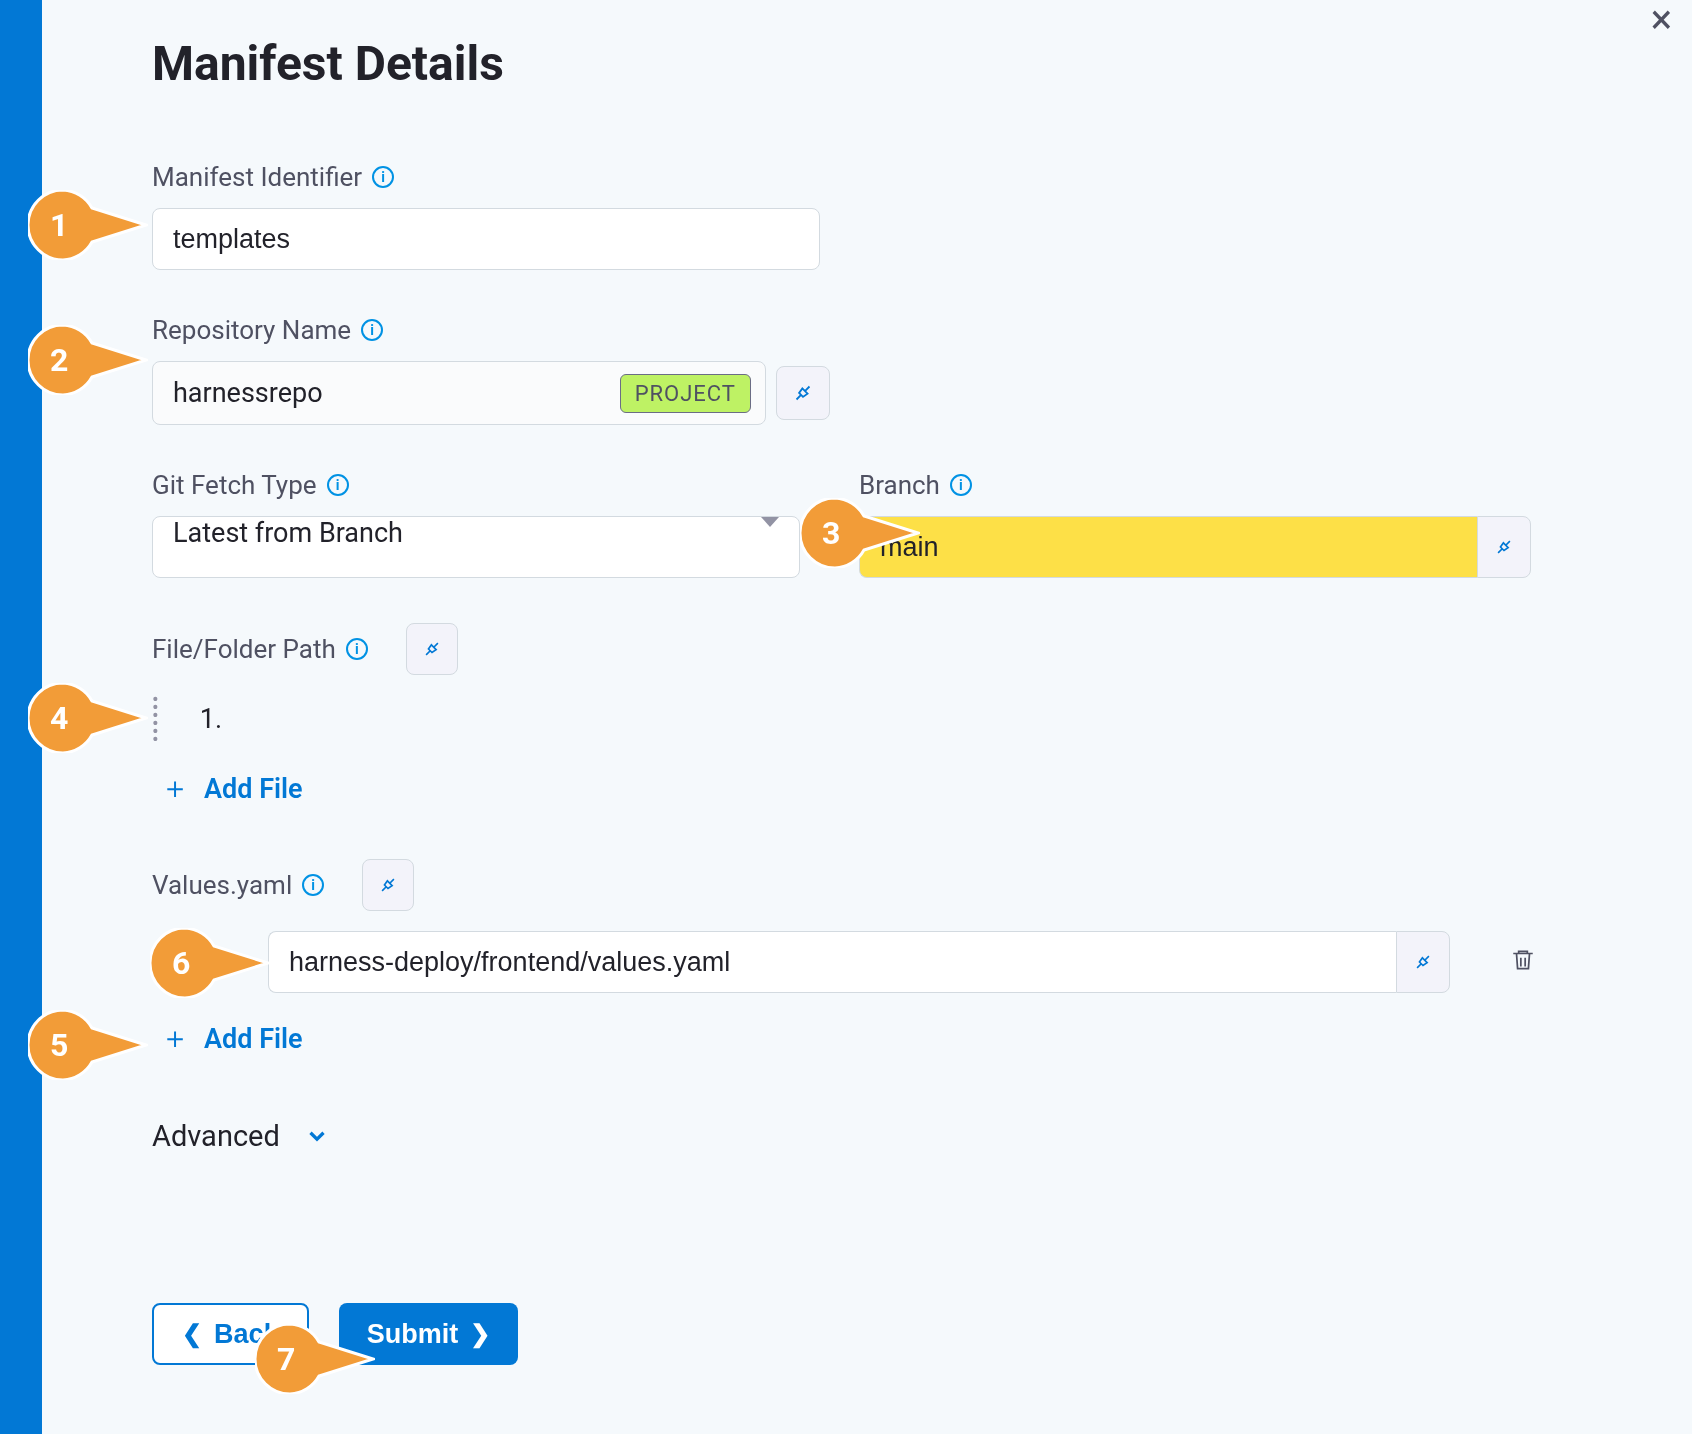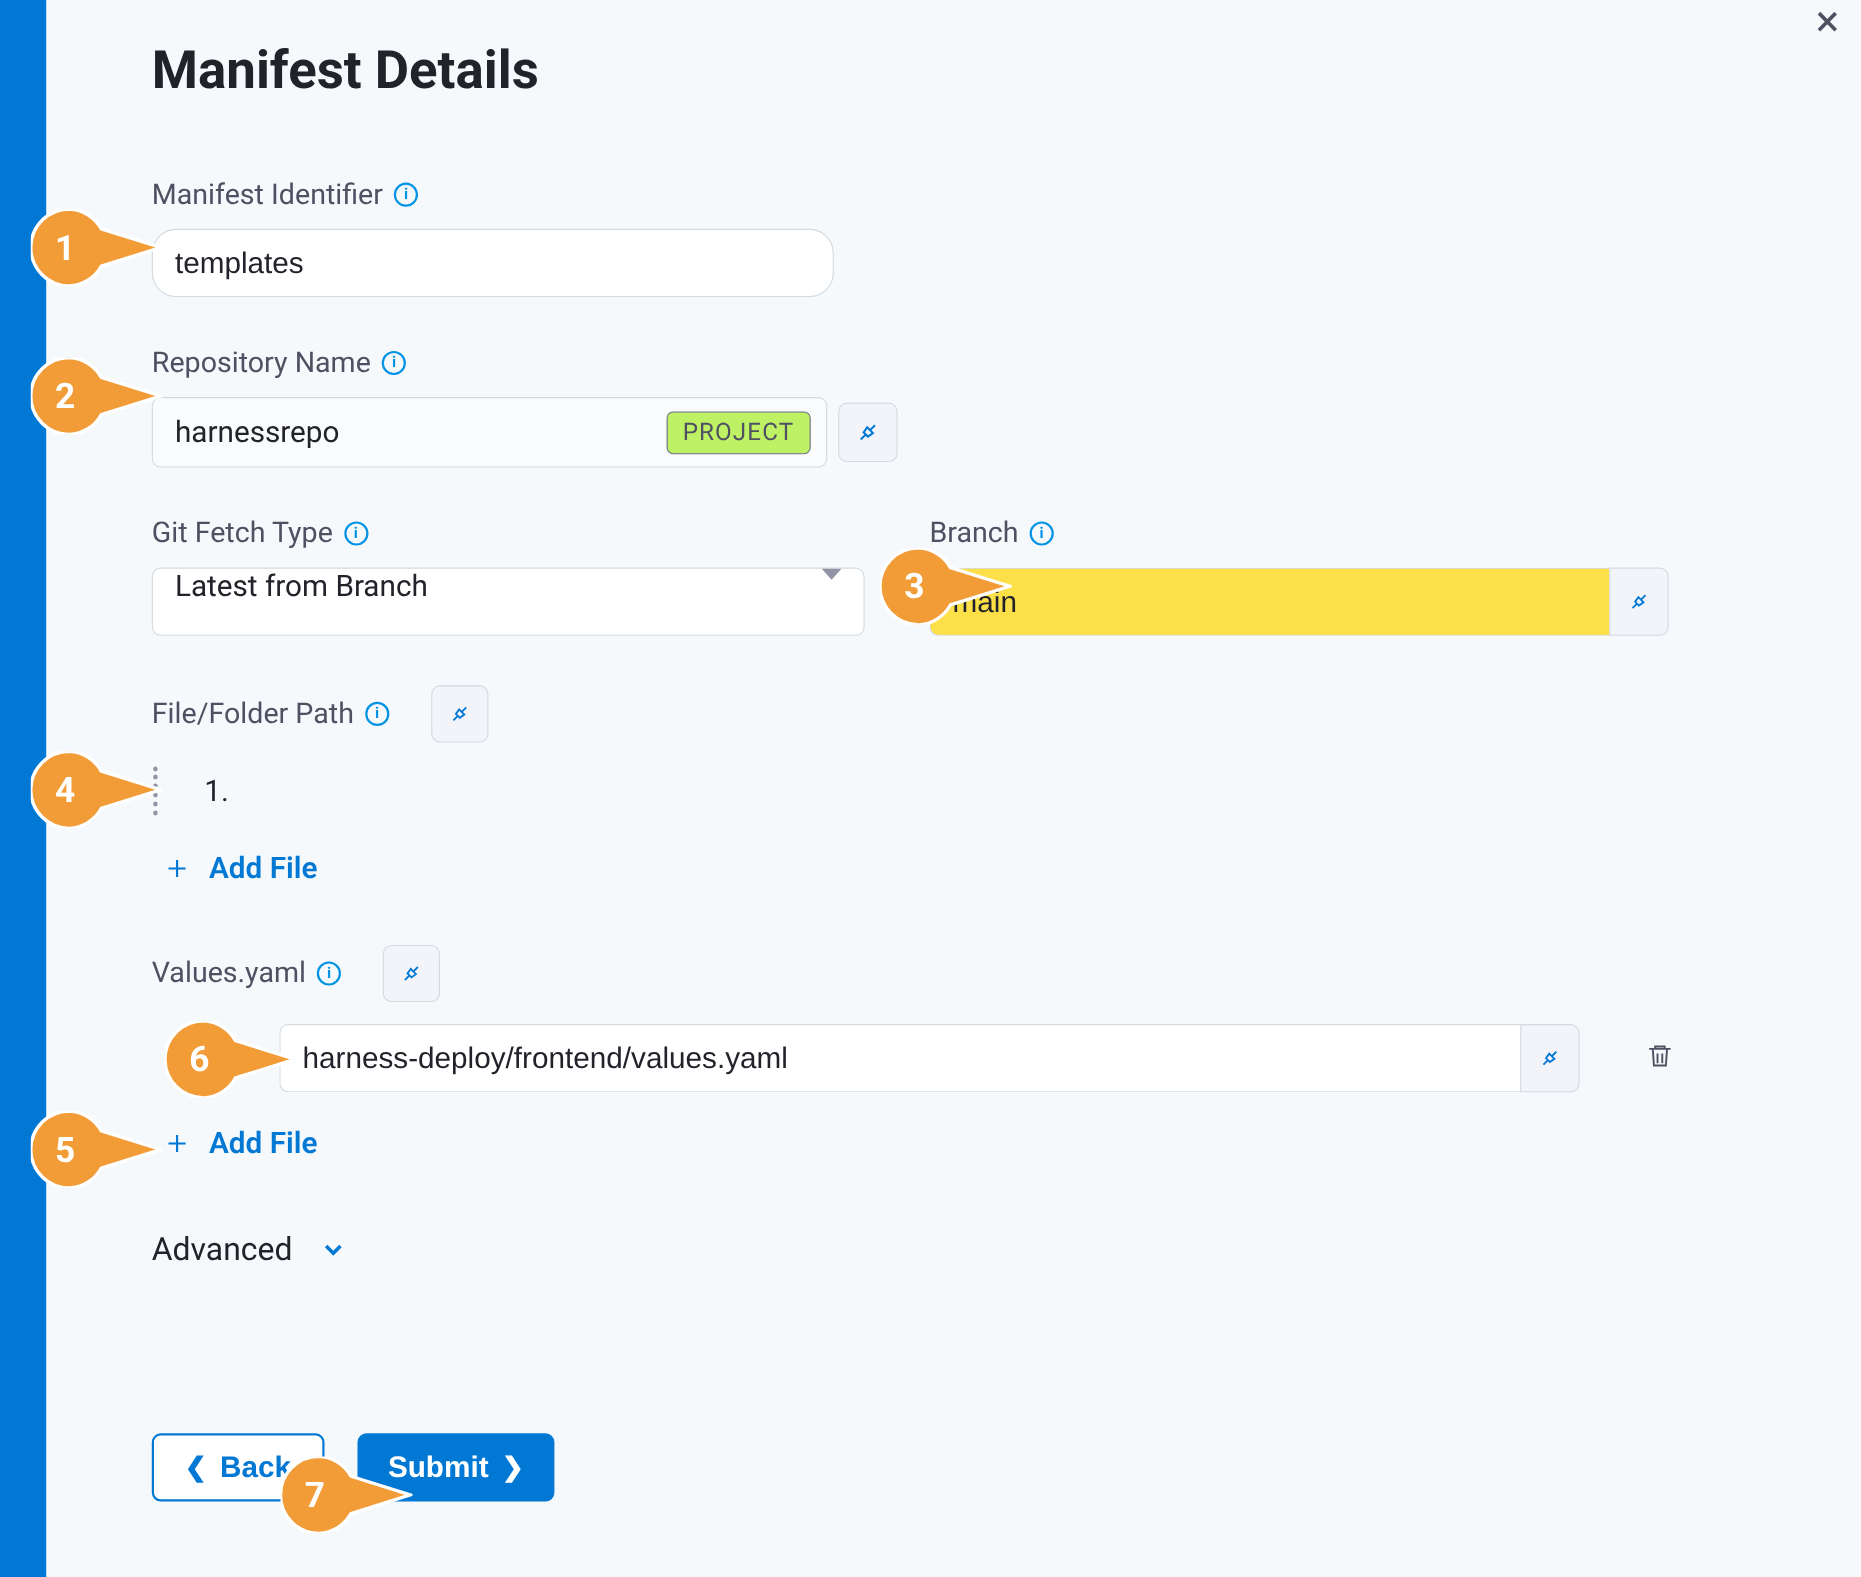--- a/index.html
+++ b/index.html
@@ -13,21 +13,21 @@
   }
   .sidebar-stripe {
     position: absolute;
     left: 0; top: 0;
     width: 42px;
     height: 100%;
     background: #0278d5;
   }
   .content {
     position: absolute;
-    left: 28px;
+    left: 42px;
     top: 0;
     right: 0;
     padding: 10px 0 0 0;
   }
   .inner {
     margin-left: 110px;
   }
   .close-x {
     position: absolute;
     top: 0;
@@ -69,21 +69,21 @@
   .text-input {
     height: 62px;
     border: 1px solid #d3dae0;
     border-radius: 8px;
     background: #fff;
     font-size: 27px;
     color: #22222a;
     padding: 0 20px;
     outline: none;
   }
-  .text-input.w-668 { width: 620px; border-radius: 22px; }
+  .text-input.w-668 { width: 668px; }
   .repo-wrap {
     display: flex;
     align-items: center;
     gap: 0;
   }
   .repo-box {
     width: 614px;
     height: 64px;
     border: 1px solid #d3dae0;
     border-radius: 8px;

